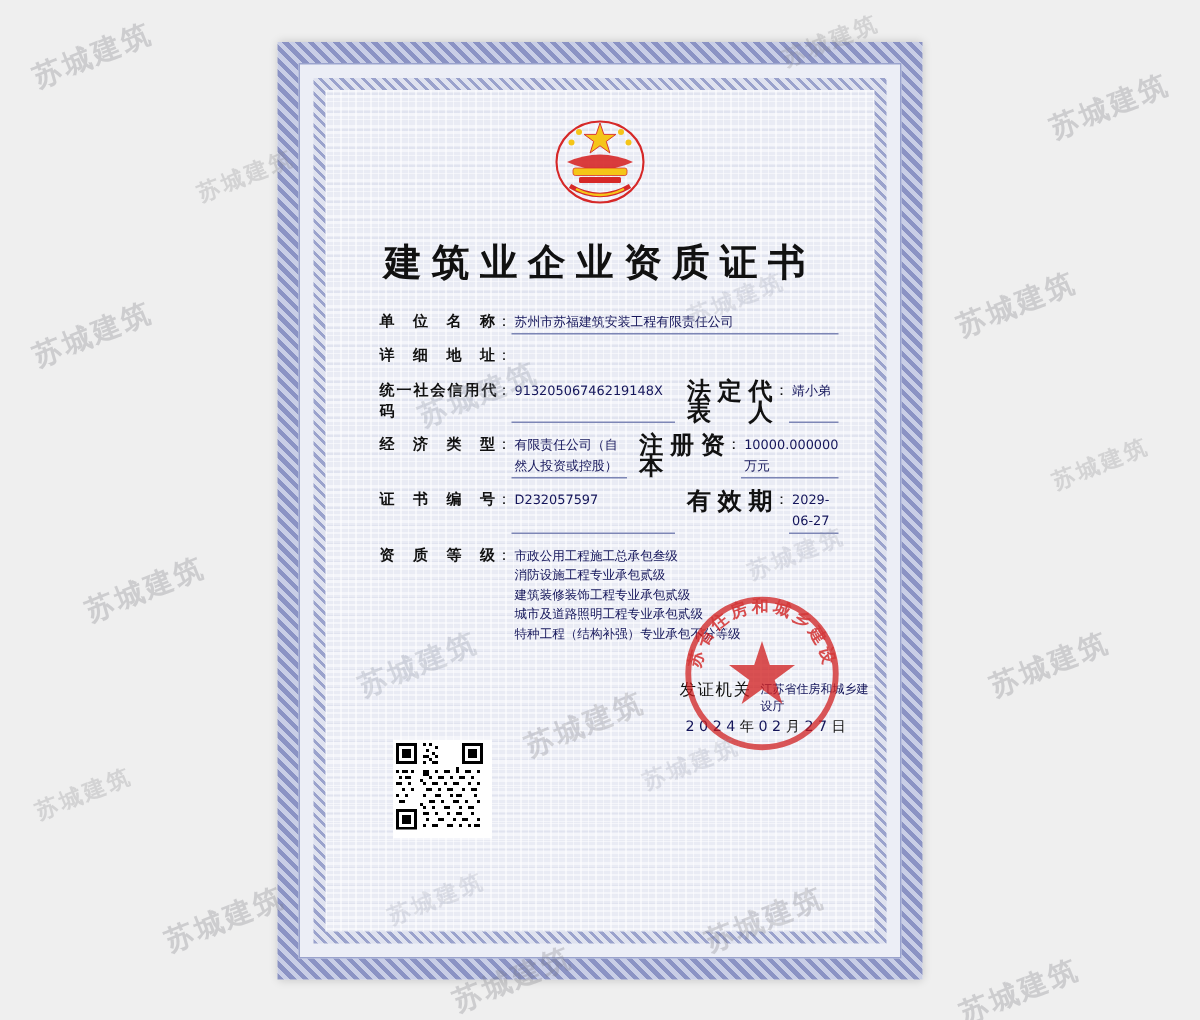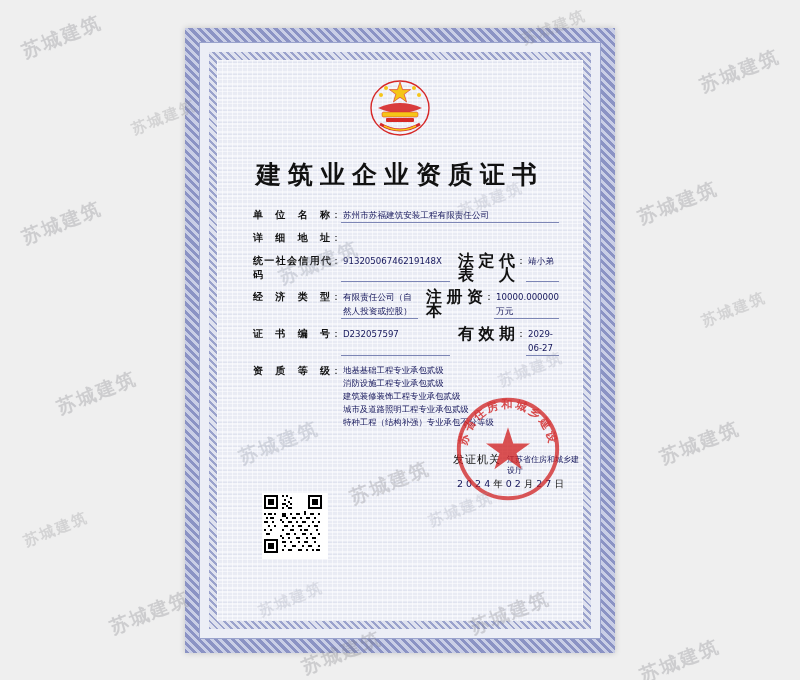--- a/index.html
+++ b/index.html
@@ -263,21 +263,21 @@
                   <div class="colon">：</div>
                   <div class="val">2029-06-27</div>
                 </div>
               </div>
             </div>
 
             <div class="row">
               <div class="lbl">资质等级</div>
               <div class="colon">：</div>
               <div class="grade-list">
-                <div>地基基础工程专业承包贰级</div>
+                <div>市政公用工程施工总承包叁级</div>
                 <div>消防设施工程专业承包贰级</div>
                 <div>建筑装修装饰工程专业承包贰级</div>
                 <div>城市及道路照明工程专业承包贰级</div>
                 <div>特种工程（结构补强）专业承包不分等级</div>
               </div>
             </div>
           </div>
 
           <div class="wm-layer">
             <div class="wm inner" style="left:60px;top:190px;">苏城建筑</div>

